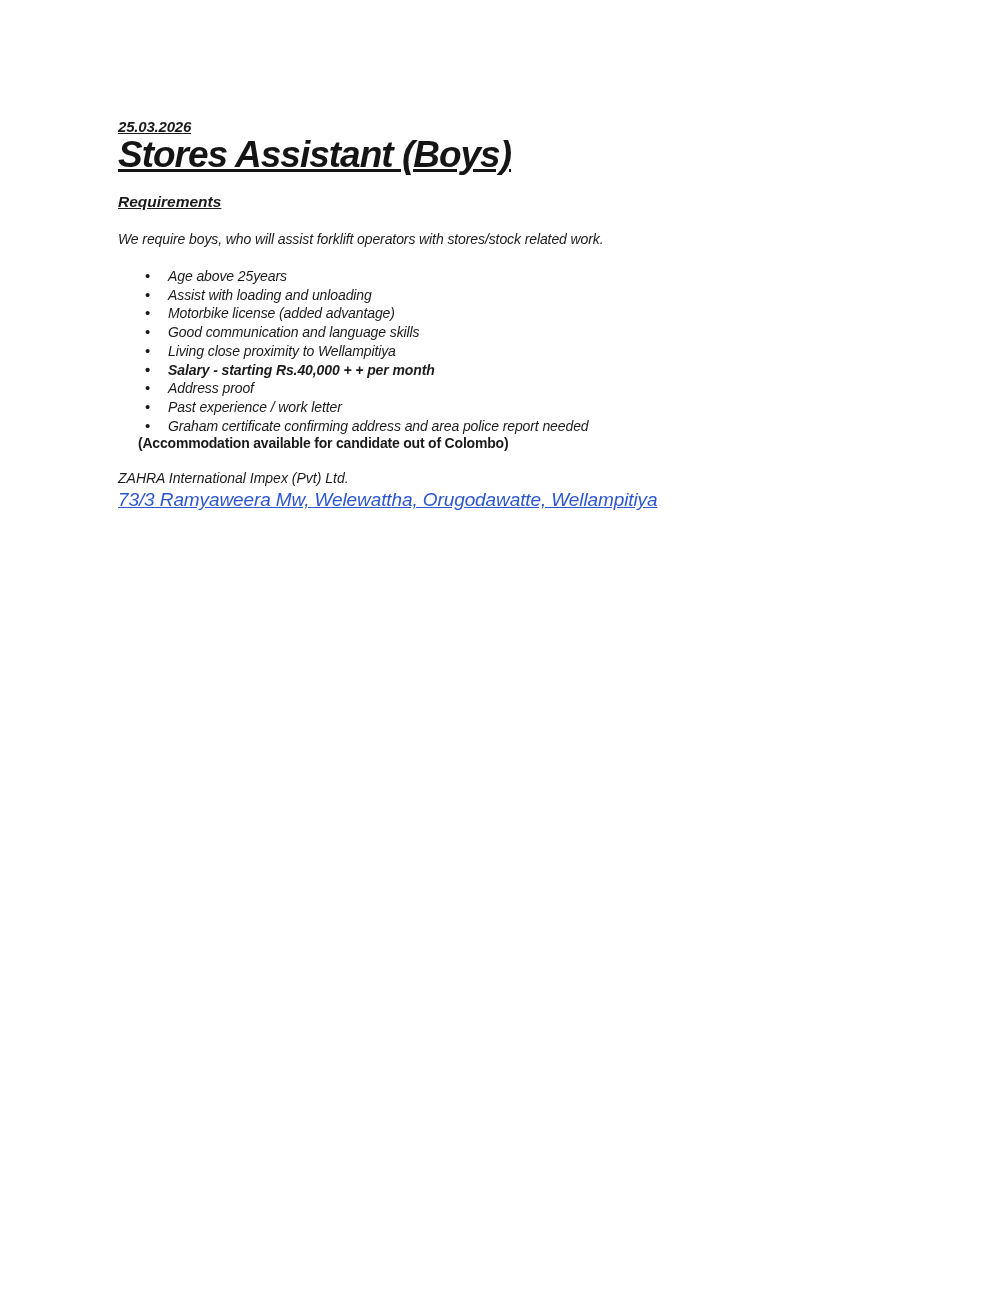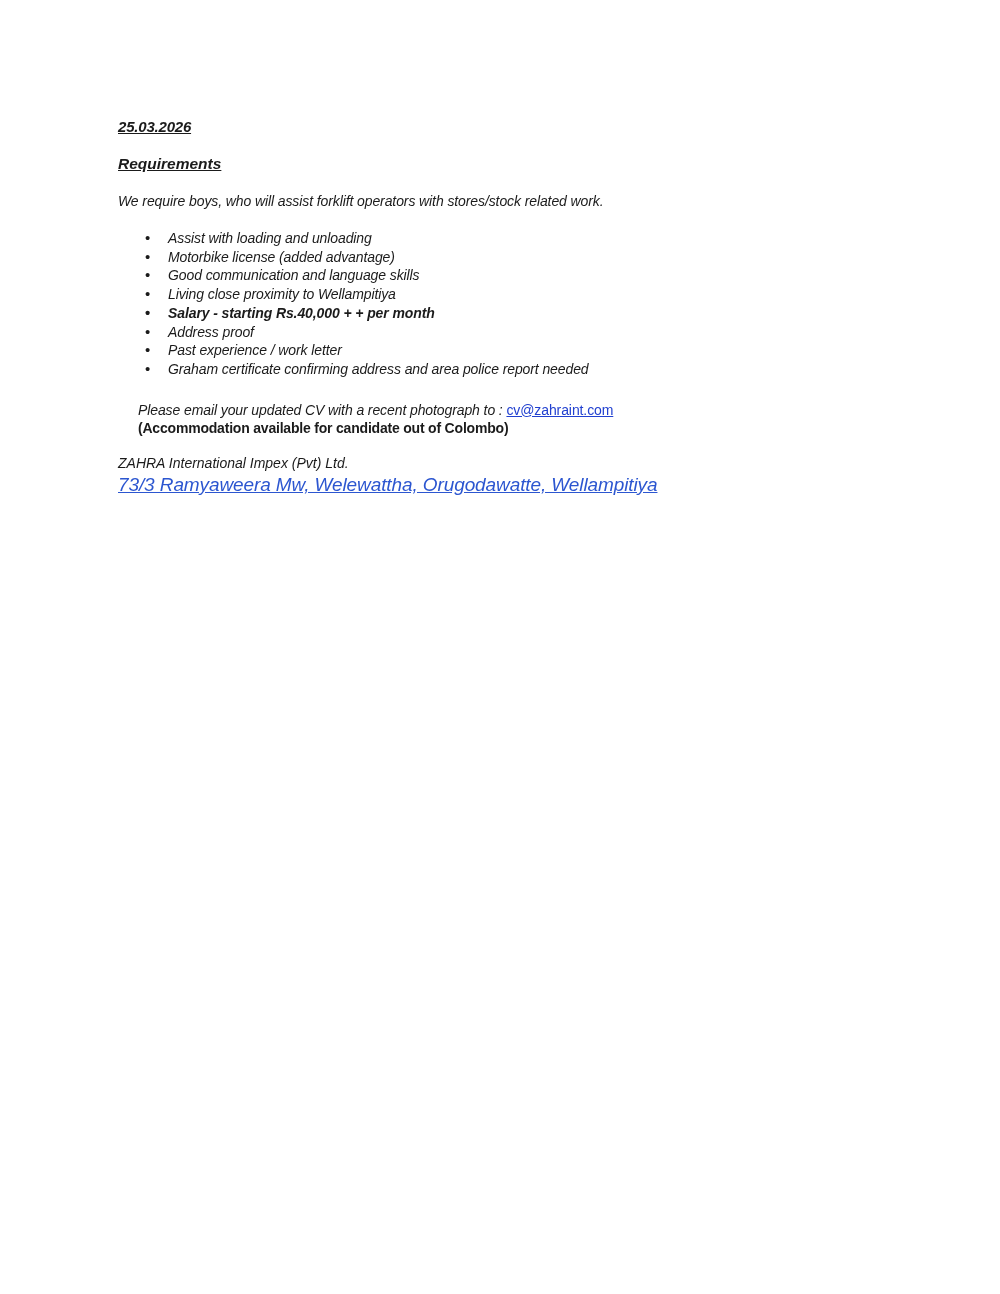--- a/index.html
+++ b/index.html
@@ -95,39 +95,38 @@
     letter-spacing:-0.1px;
   }
 </style>
 </head>
 <body>
 
 <div class="doc">
 
   <div class="date">25.03.2026</div>
 
+  <h1 class="title">Stores Assistant (Boys)</h1>
 
   <div class="section-heading">Requirements</div>
 
   <div class="intro">We require boys, who will assist forklift operators with stores/stock related work.</div>
 
   <ul class="reqs">
+    <li><span>Age above 25years</span></li>
     <li><span>Assist with loading and unloading</span></li>
     <li><span>Motorbike license (added advantage)</span></li>
     <li><span>Good communication and language skills</span></li>
     <li><span>Living close proximity to Wellampitiya</span></li>
     <li class="bold"><span>Salary - starting Rs.40,000 + + per month</span></li>
     <li><span>Address proof</span></li>
     <li><span>Past experience / work letter</span></li>
     <li><span>Graham certificate confirming address and area police report needed</span></li>
   </ul>
 
-  <div class="apply-line">
-    <span>Please email your updated CV with a recent photograph to : </span><a class="email-link" href="#">cv@zahraint.com</a>
-  </div>
 
   <div class="apply-note">(Accommodation available for candidate out of Colombo)</div>
 
   <div class="company-name">ZAHRA International Impex (Pvt) Ltd.</div>
 
   <div class="company-address">
     <a class="doc-link" href="#">73/3 Ramyaweera Mw, Welewattha, Orugodawatte, Wellampitiya</a>
   </div>
 
 

